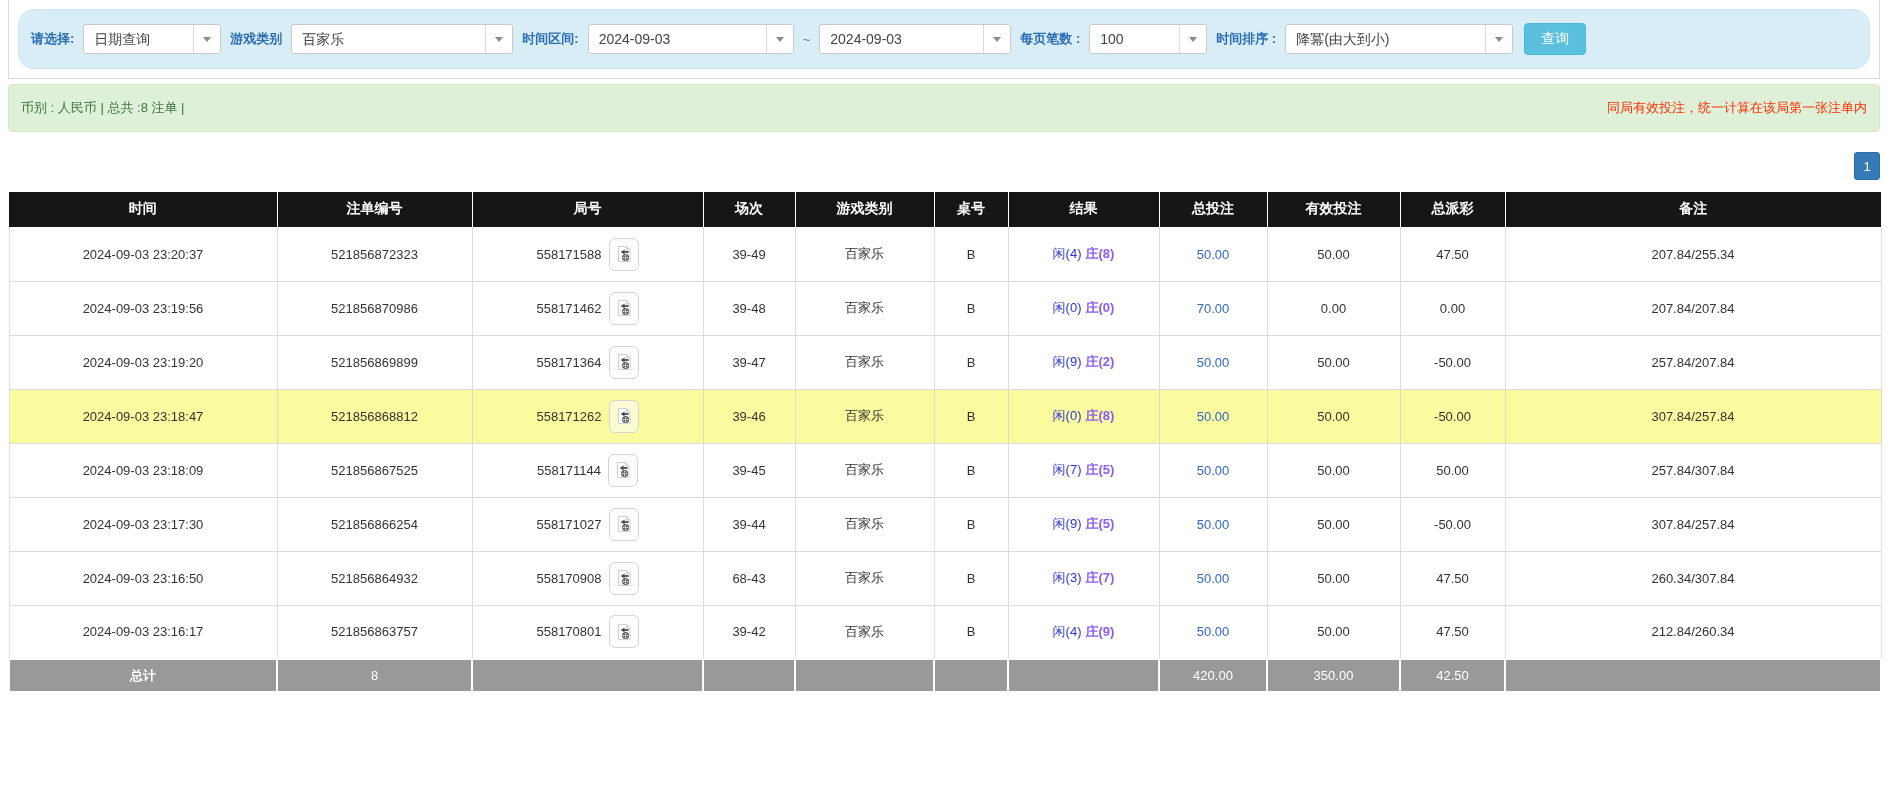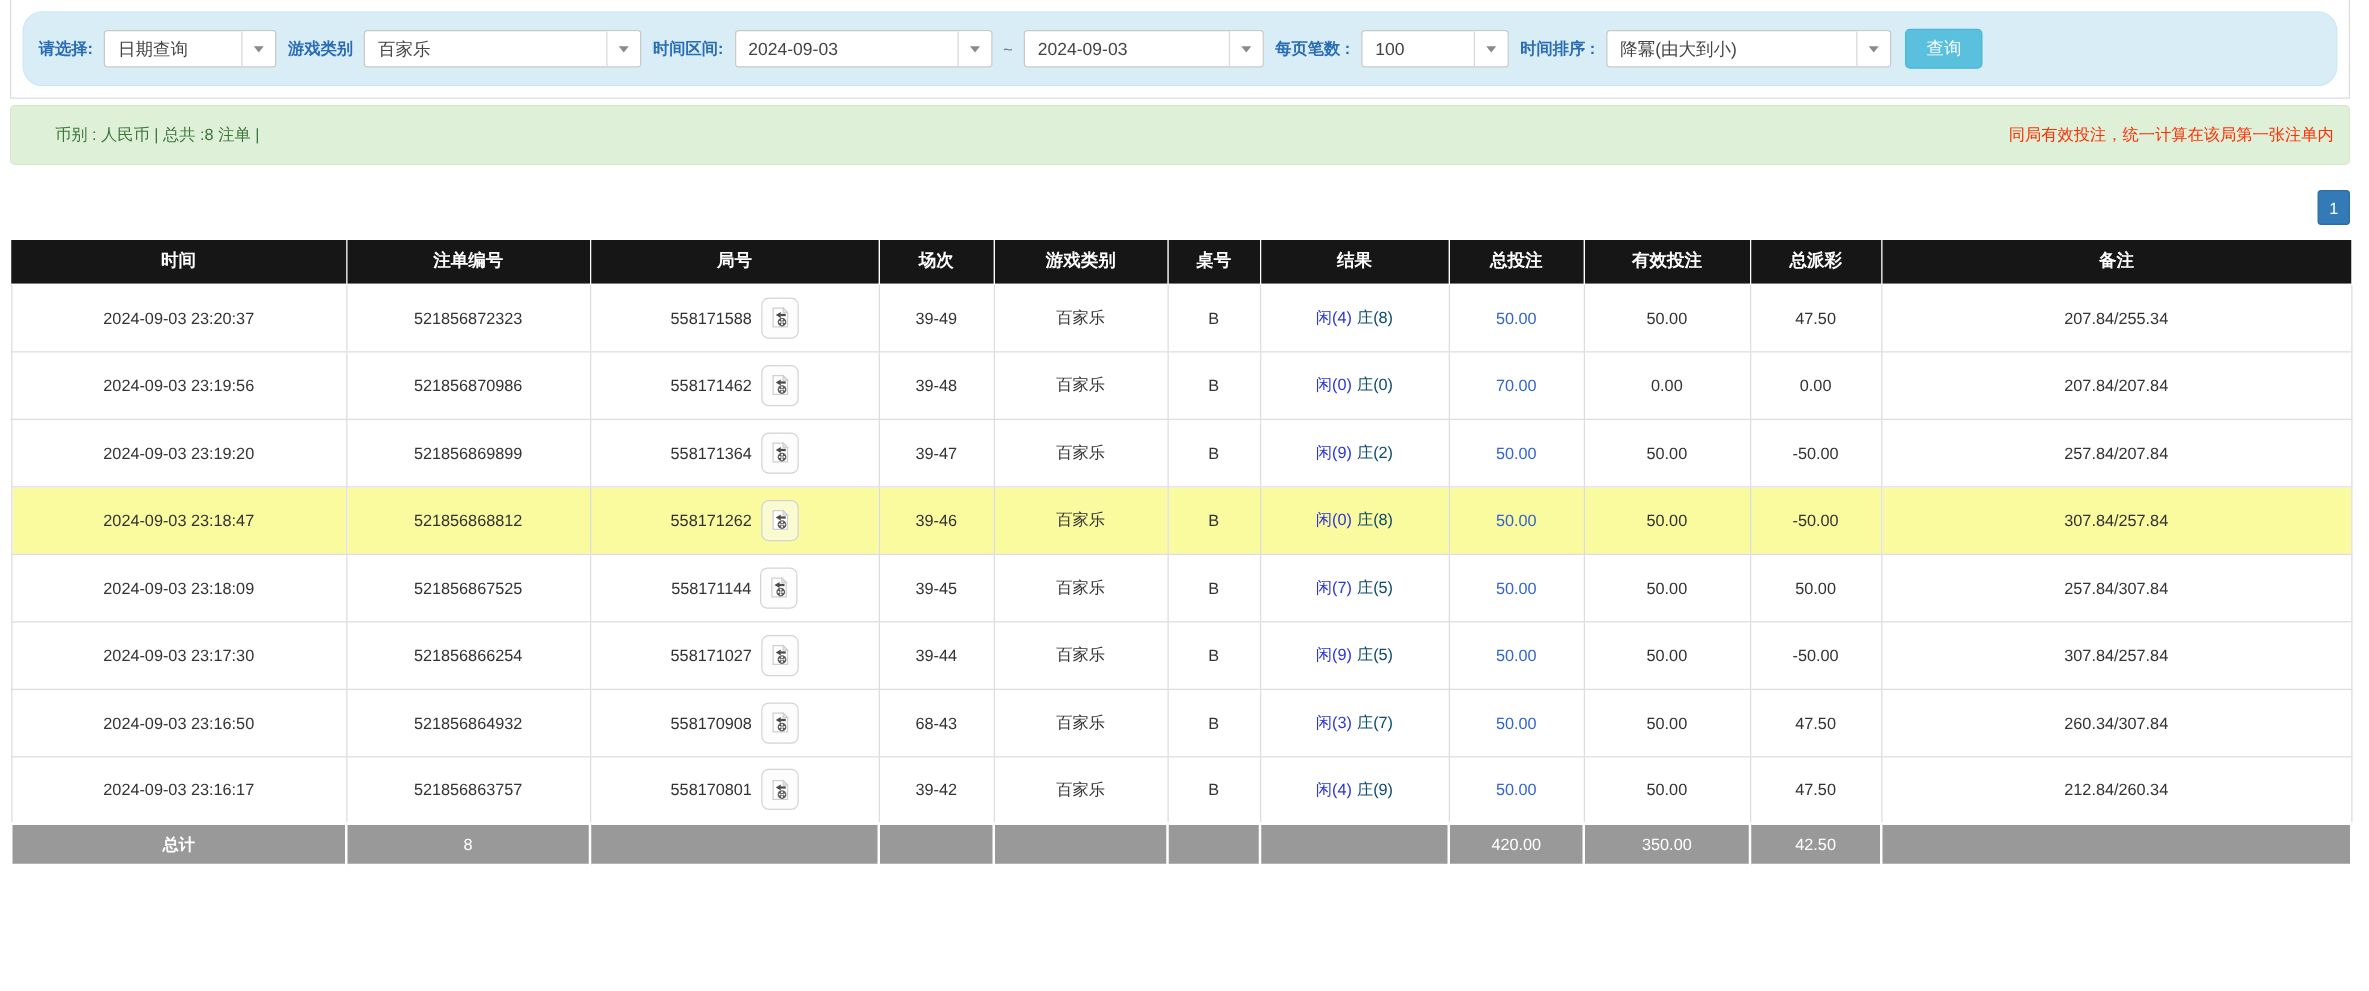--- a/index.html
+++ b/index.html
@@ -37,21 +37,21 @@
     font-size: 14px; padding: 6px 16px; cursor: pointer; margin-left: 2px;
     font-family: "Liberation Sans", "DejaVu Sans", sans-serif;
   }
 
   
   .infobar {
     margin-top: 5px; background: #dff0d8; border: 1px solid #d6e9c6; border-radius: 4px;
     padding: 15px 12px; display: flex; justify-content: space-between; align-items: center;
     font-size: 13px; height: 48px;
   }
-  .info-left { color: #3c763d; margin-left: 23px; }
+  .info-left { color: #3c763d; }
   .info-right { color: #ff2d00; }
 
   
   .pagination { margin-top: 20px; display: flex; justify-content: flex-end; height: 28px; }
   .page-btn {
     min-width: 26px; height: 28px; background: #337ab7; color: #fff; border: 1px solid #2e6da4;
     border-radius: 3px; font-size: 13px; cursor: pointer; padding: 0 8px;
     font-family: "Liberation Sans", "DejaVu Sans", sans-serif;
   }
 
@@ -67,21 +67,21 @@
     border: 1px solid #ddd; background: #fff; overflow: hidden; white-space: nowrap;
   }
   tbody.data tr.hl td { background: #fafa9e; }
   .round-no { vertical-align: middle; margin-right: 7px; }
   .video-btn {
     display: inline-flex; align-items: center; justify-content: center; vertical-align: middle;
     width: 30px; height: 33px; border: 1px solid #d4d4d4; border-radius: 6px;
     background: rgba(252,252,252,0.55); cursor: pointer;
   }
   .res-player { color: #2b35d8; }
-  .res-banker { color: #0c4a6e; margin-left: 4px; }
+  .res-banker { color: #8b5cf6; margin-left: 4px; font-weight: bold; }
   .bet-link { color: #3366cc; cursor: pointer; }
   td.neg { color: #ff0000; }
   tbody.foot td {
     background: #999999; color: #fff; font-size: 13px; text-align: center;
     height: 33px; border: 2px solid #fff;
   }
   tbody.foot td.lab { font-weight: bold; }
 </style>
 </head>
 <body>

